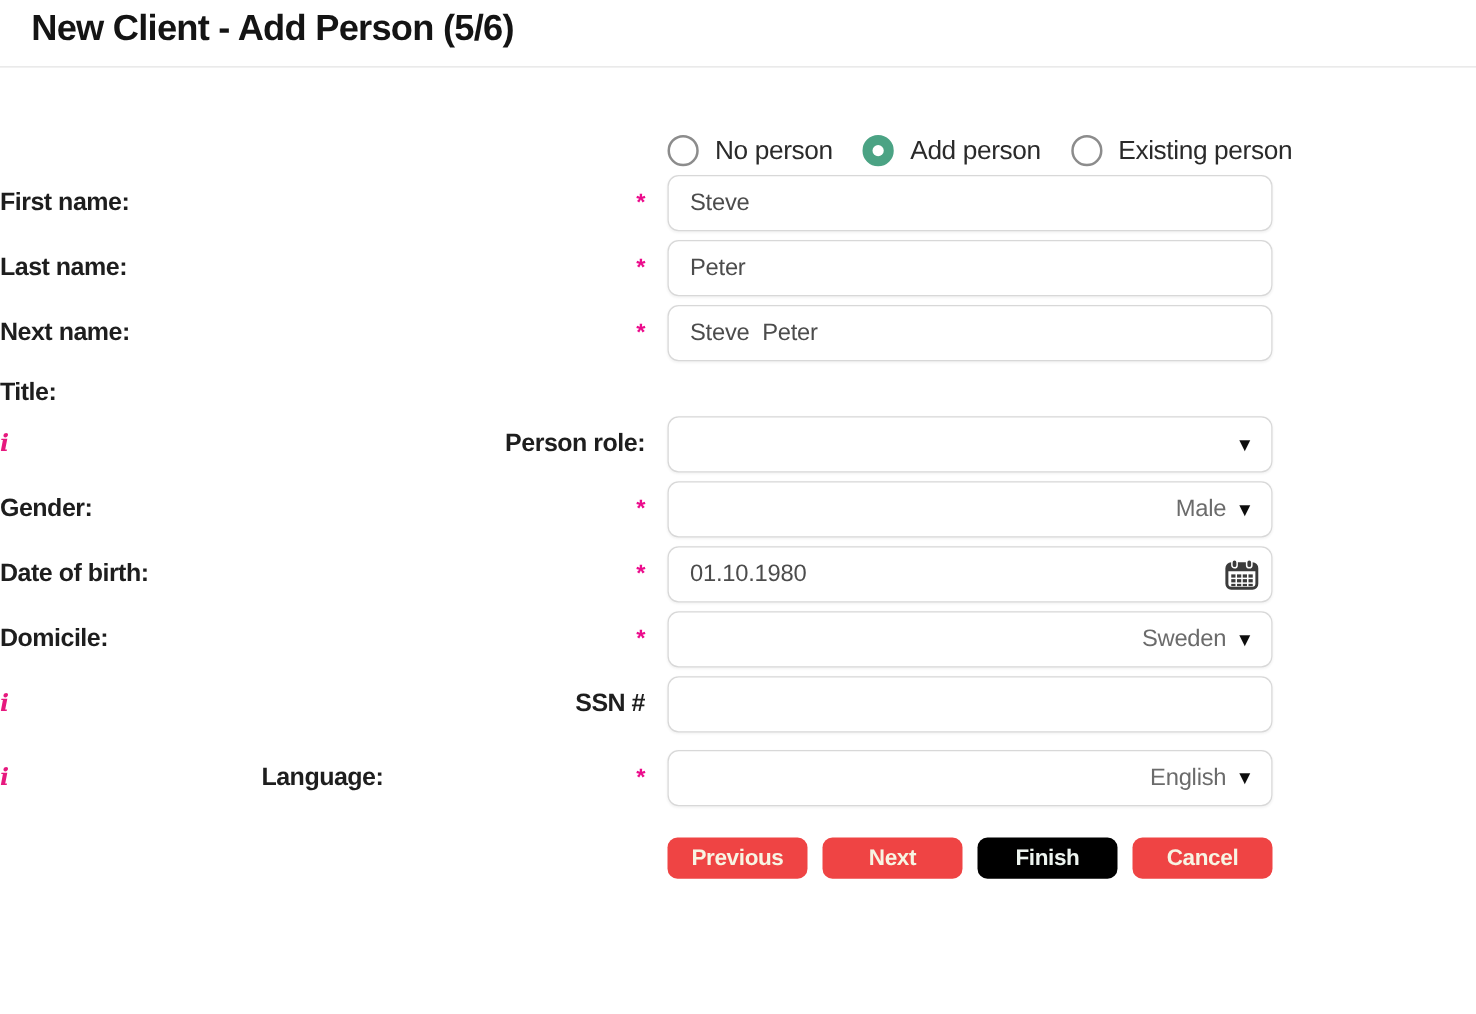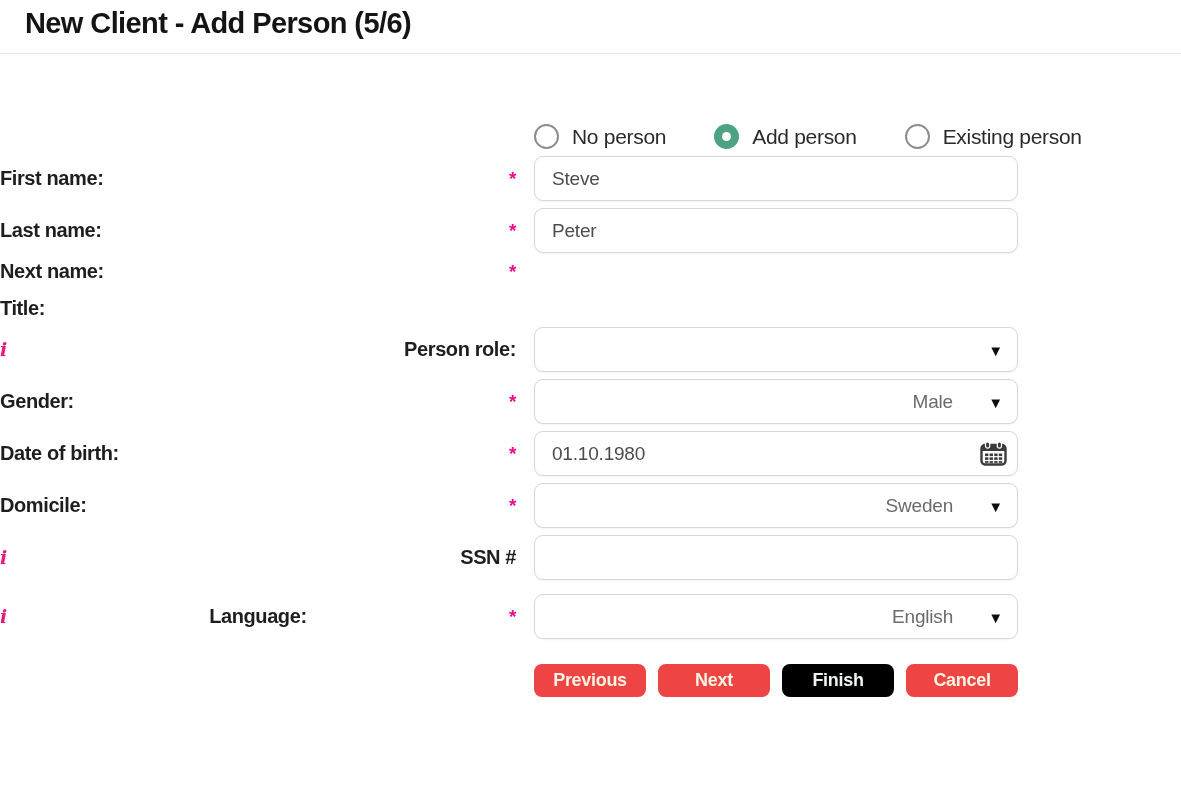--- a/index.html
+++ b/index.html
@@ -38,39 +38,39 @@
   }
   .req-marker { color: #ec0c8c; font-size: 19px; font-weight: bold; line-height: 1; }
   .field-cell { position: relative; width: 484px; height: 45px; }
   .text-input, .select-box {
     width: 100%; height: 100%;
     border: 1px solid #d8d8d8; border-radius: 9px;
     background: #ffffff;
     box-shadow: 0 1px 2px rgba(0,0,0,0.05);
     font-family: "Liberation Sans", sans-serif;
     font-size: 19px; letter-spacing: -0.2px;
-    padding: 0 64px 0 17px;
+    padding: 0 36px 0 17px;
     color: #4c4c4c;
     outline: none;
   }
   .select-box { display: flex; align-items: center; cursor: pointer; }
   .select-value { color: #6b6b6b; flex: 1; white-space: pre; overflow: hidden; text-align: right; }
   .caret {
     position: absolute; right: 15px; top: 50%; transform: translateY(-50%);
     font-size: 15px; color: #0d0d0d; line-height: 1; pointer-events: none;
   }
   .cal-btn {
     position: absolute; right: 11px; top: 50%; transform: translateY(-50%);
     width: 28px; height: 26px; display: flex; align-items: center; justify-content: center;
     cursor: pointer; background: none; border: none;
   }
   
   .radio-row {
     margin-left: 534px; margin-bottom: 6px;
-    display: flex; align-items: center; gap: 48px; height: 27px; margin-top: 16px;
+    display: flex; align-items: center; gap: 24px; height: 27px;
   }
   .radio-opt { display: flex; align-items: center; gap: 13px; cursor: pointer; }
   .radio-circle {
     width: 25px; height: 25px; border-radius: 50%;
     border: 2px solid #8c8c8c; background: #ffffff;
     display: flex; align-items: center; justify-content: center; flex: none;
   }
   .radio-circle.selected { border-color: #4ba384; background: #4ba384; }
   .radio-dot { width: 9px; height: 9px; border-radius: 50%; background: #ffffff; }
   .radio-label { font-size: 21px; letter-spacing: -0.3px; color: #2a2a2a; }
@@ -128,20 +128,23 @@
     </div>
     <div class="field-cell">
       <input class="text-input" type="text" value="Peter" style="">
     </div>
   </div>
 
   <div class="row">
     <div class="label-cell">
       <span>Next name:</span>
       <span class="req-marker">*</span>
+    </div>
+    <div class="field-cell">
+      <input class="text-input" type="text" value="Steve  Peter" style="">
     </div>
   </div>
 
   <div class="row gap">
     <div class="label-cell">
       <span>Title:</span>
     </div>
   </div>
 
   <div class="row">

